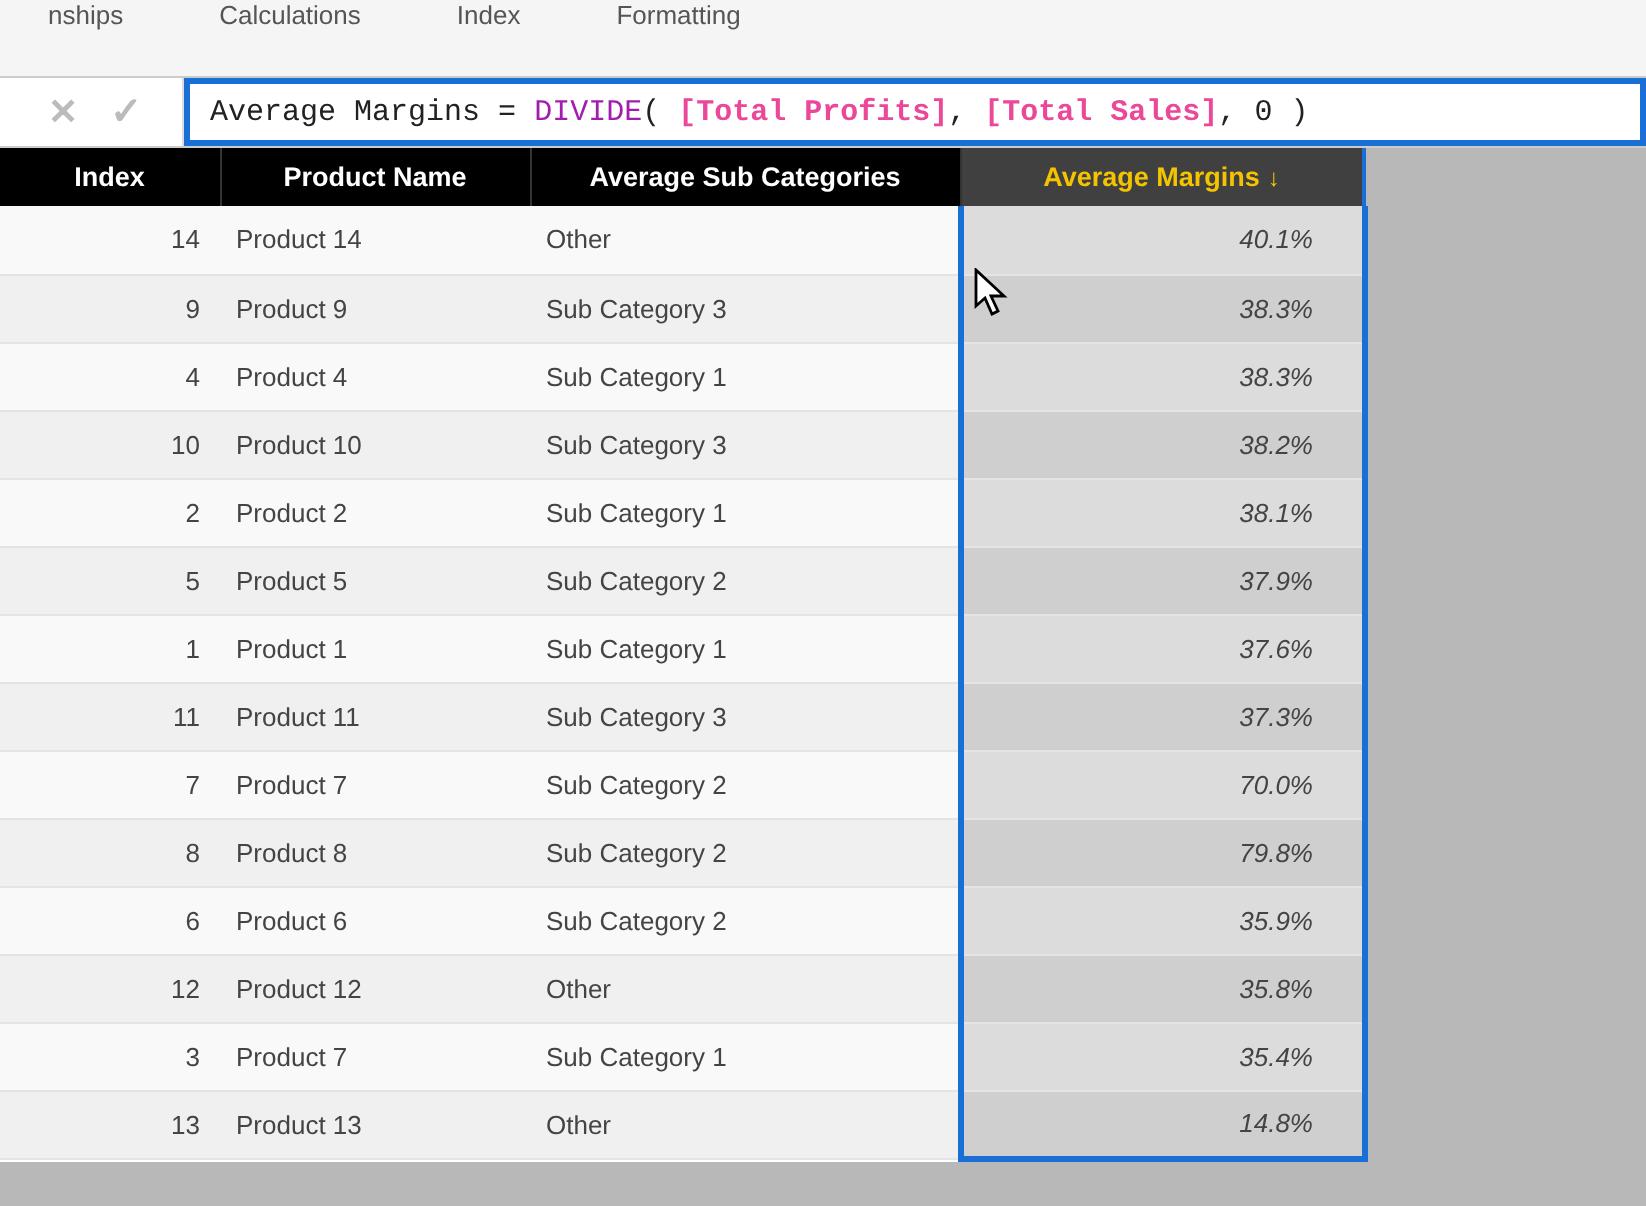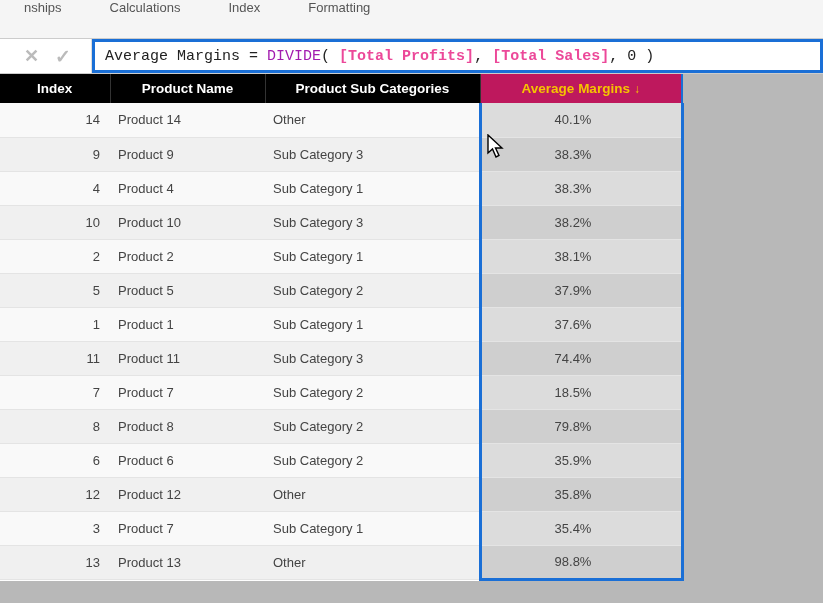--- a/index.html
+++ b/index.html
@@ -70,41 +70,42 @@
     text-align: center;
     font-weight: bold;
     padding: 7px 8px;
     font-size: 13.5px;
     border-right: 1px solid #333;
     white-space: nowrap;
     margin-left: 18px;
   }
   thead th:last-child { border-right: 2px solid #1a6fd6; }
   thead th.sorted {
-    background: #be185d;
+    background: #404040;
     color: #f5c400;
   }
   thead th.sorted .arrow { color:#f5c400; margin-left:4px; font-size:12px; }
   .col-index  { width: 110px; }
   .col-name   { width: 155px; }
   .col-sub    { width: 215px; }
   .col-margin { width: 202px; }
 
   tbody td {
     padding: 7px 8px;
     border-bottom: 1px solid #e4e4e4;
     color: #444;
     height: 34px;
   }
   tbody tr:nth-child(odd)  td { background: #f9f9f9; }
   tbody tr:nth-child(even) td { background: #f0f0f0; }
   td.idx { text-align: right; padding-right: 10px; padding-left: 20px; }
   td.margin {
-    text-align: center;
+    text-align: right;
     padding-right: 24px;
+    font-style: italic;
     border-left: 3px solid #1a6fd6;
     border-right: 3px solid #1a6fd6;
   }
   tbody tr:nth-child(odd)  td.margin { background: #dcdcdc; }
   tbody tr:nth-child(even) td.margin { background: #cfcfcf; }
   tbody tr:last-child td.margin { border-bottom: 3px solid #1a6fd6; }
 
   .cursor {
     position: absolute;
     left: 487px;
@@ -136,21 +137,21 @@
   <colgroup>
     <col class="col-index">
         <col class="col-name">
         <col class="col-sub">
         <col class="col-margin">
   </colgroup>
   <thead>
     <tr>
       <th>Index</th>
       <th>Product Name</th>
-      <th>Product Sub Categories</th>
+      <th>Average Sub Categories</th>
       <th class="sorted"><span>Average Margins</span><span class="arrow">↓</span></th>
     </tr>
   </thead>
   <tbody id="tbody">
         <tr>
           <td class="idx">14</td>
           <td>Product 14</td>
           <td>Other</td>
           <td class="margin">40.1%</td>
         </tr>
@@ -187,27 +188,27 @@
         <tr>
           <td class="idx">1</td>
           <td>Product 1</td>
           <td>Sub Category 1</td>
           <td class="margin">37.6%</td>
         </tr>
         <tr>
           <td class="idx">11</td>
           <td>Product 11</td>
           <td>Sub Category 3</td>
-          <td class="margin">74.4%</td>
+          <td class="margin">37.3%</td>
         </tr>
         <tr>
           <td class="idx">7</td>
           <td>Product 7</td>
           <td>Sub Category 2</td>
-          <td class="margin">18.5%</td>
+          <td class="margin">70.0%</td>
         </tr>
         <tr>
           <td class="idx">8</td>
           <td>Product 8</td>
           <td>Sub Category 2</td>
           <td class="margin">79.8%</td>
         </tr>
         <tr>
           <td class="idx">6</td>
           <td>Product 6</td>
@@ -223,21 +224,21 @@
         <tr>
           <td class="idx">3</td>
           <td>Product 7</td>
           <td>Sub Category 1</td>
           <td class="margin">35.4%</td>
         </tr>
         <tr>
           <td class="idx">13</td>
           <td>Product 13</td>
           <td>Other</td>
-          <td class="margin">98.8%</td>
+          <td class="margin">14.8%</td>
         </tr>
       </tbody>
 </table>
 </div>
 
 <svg class="cursor" width="20" height="26" viewBox="0 0 20 26">
   <path d="M1 1 L1 19 L5.5 15 L9 23 L12 21.5 L8.5 14 L15 14 Z" fill="#fff" stroke="#000" stroke-width="1.4"></path>
 </svg>
 
 </body></html>

